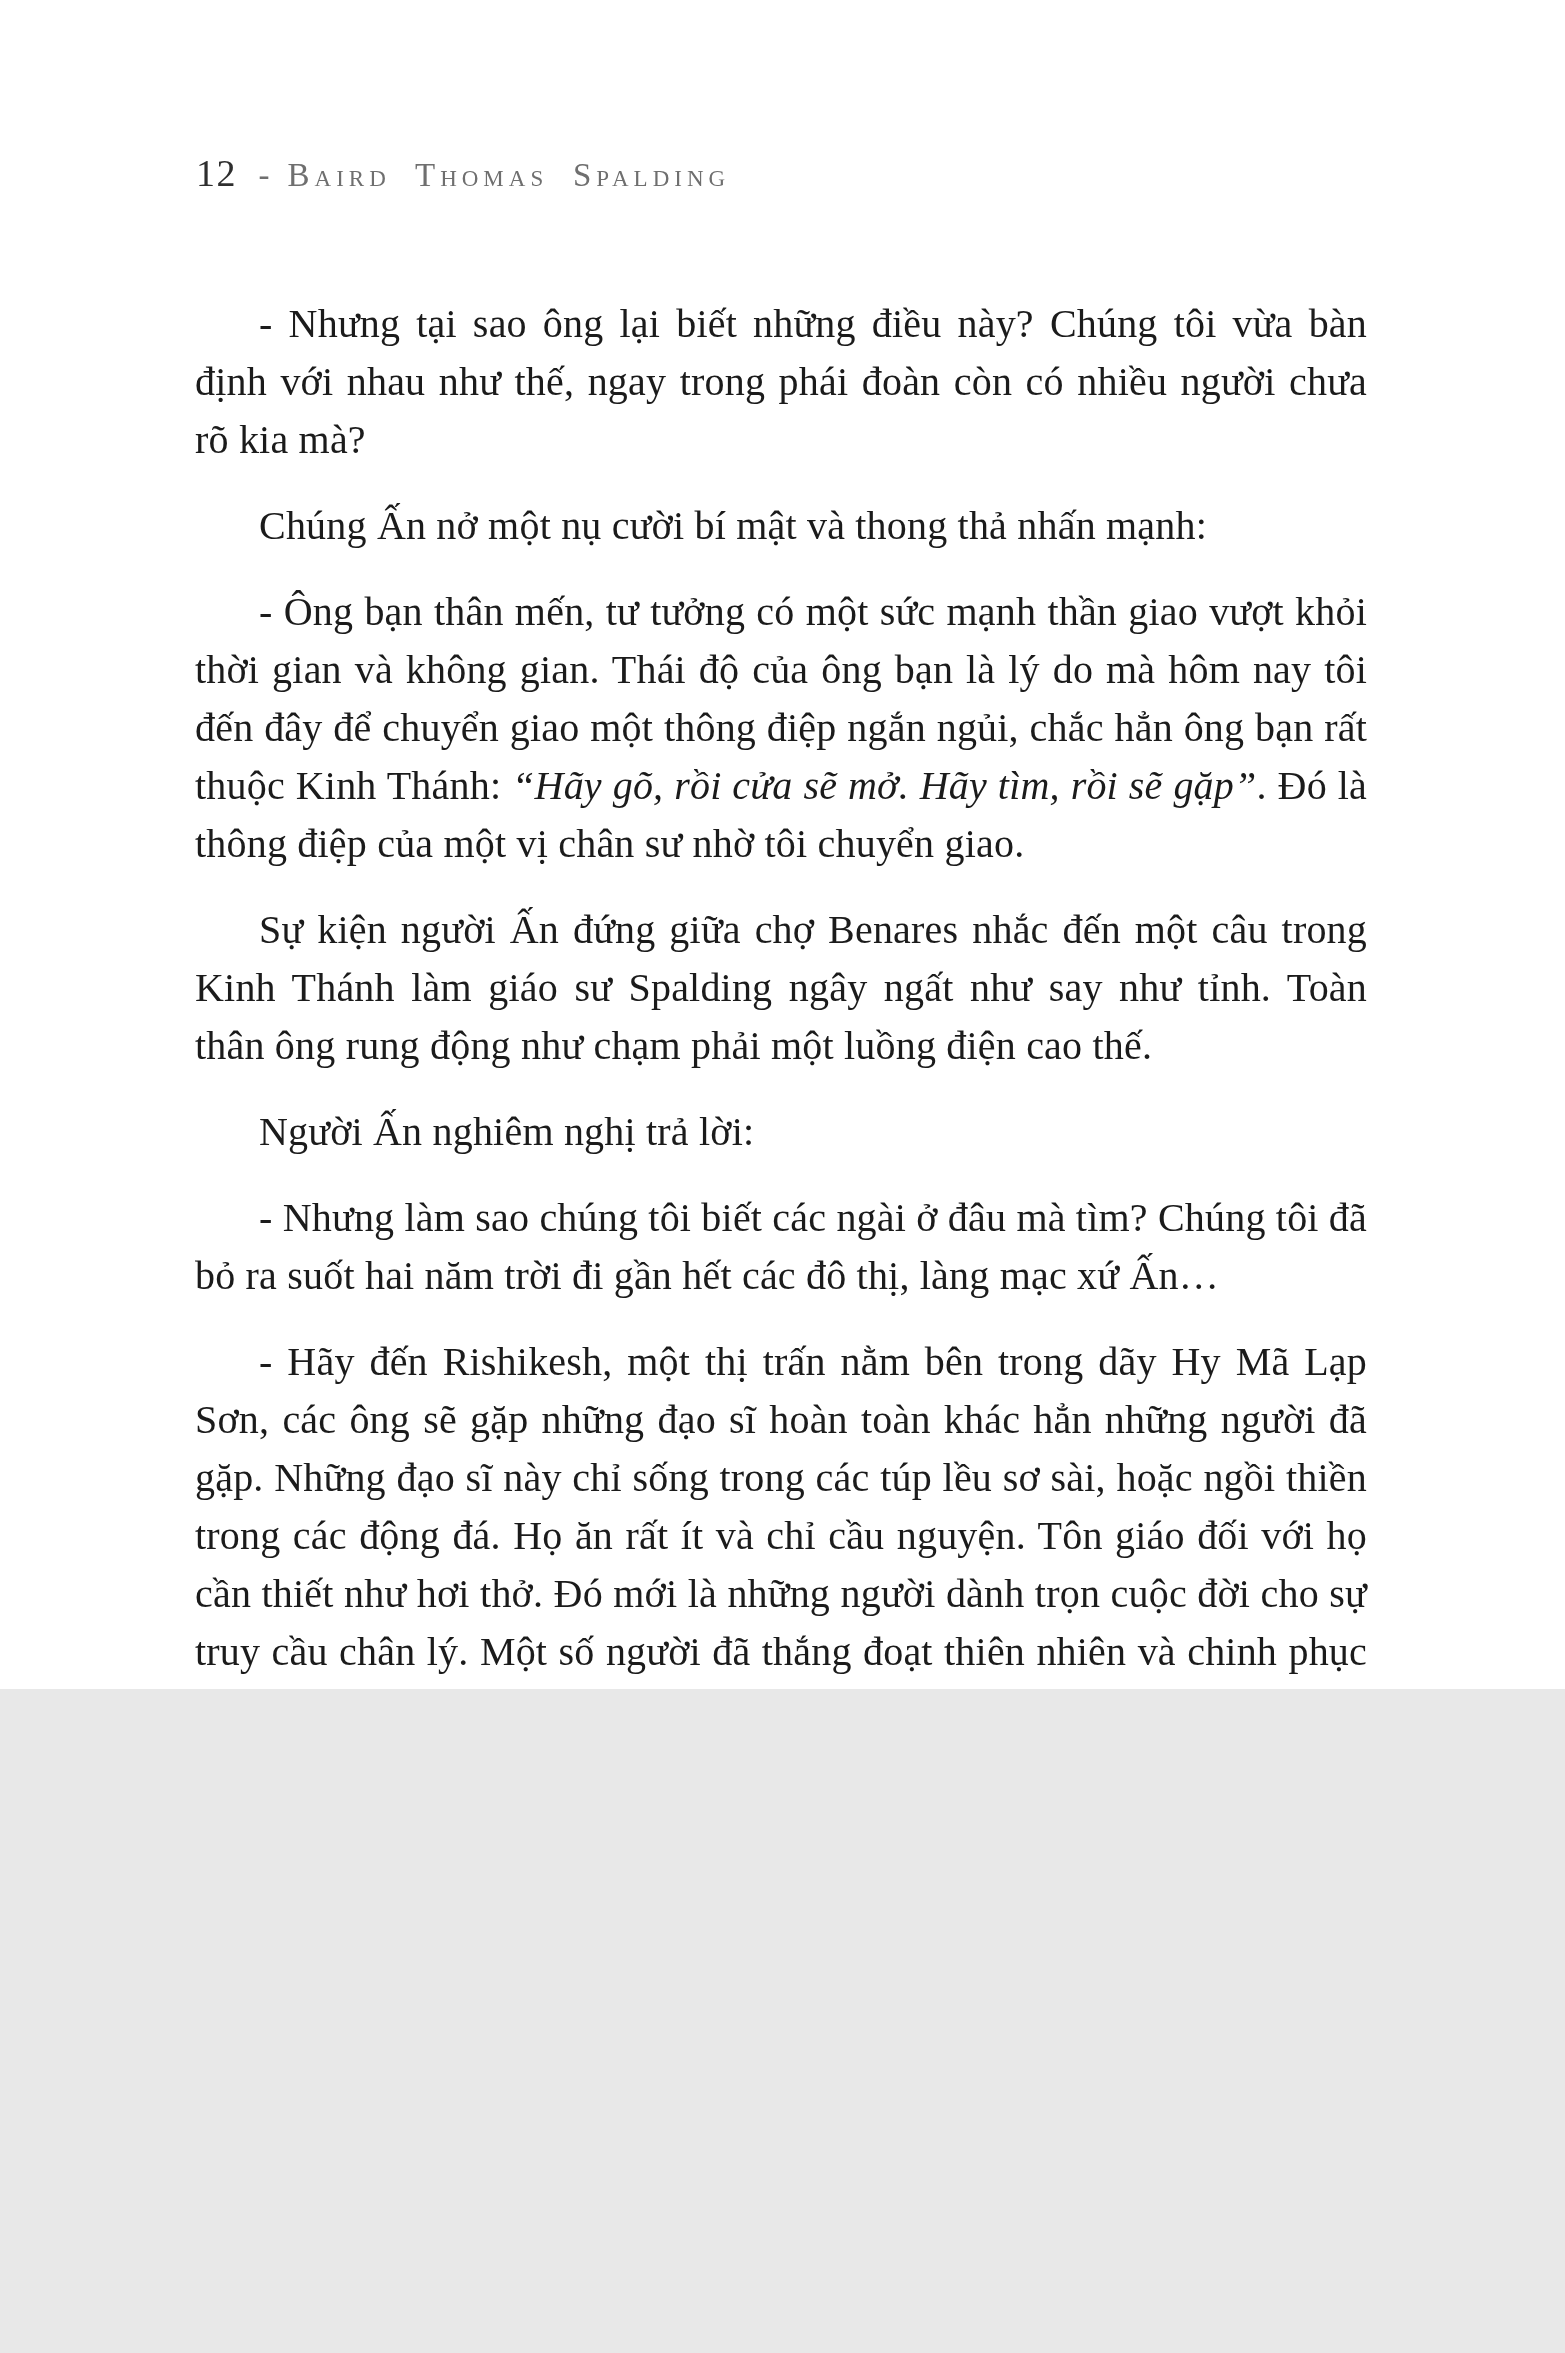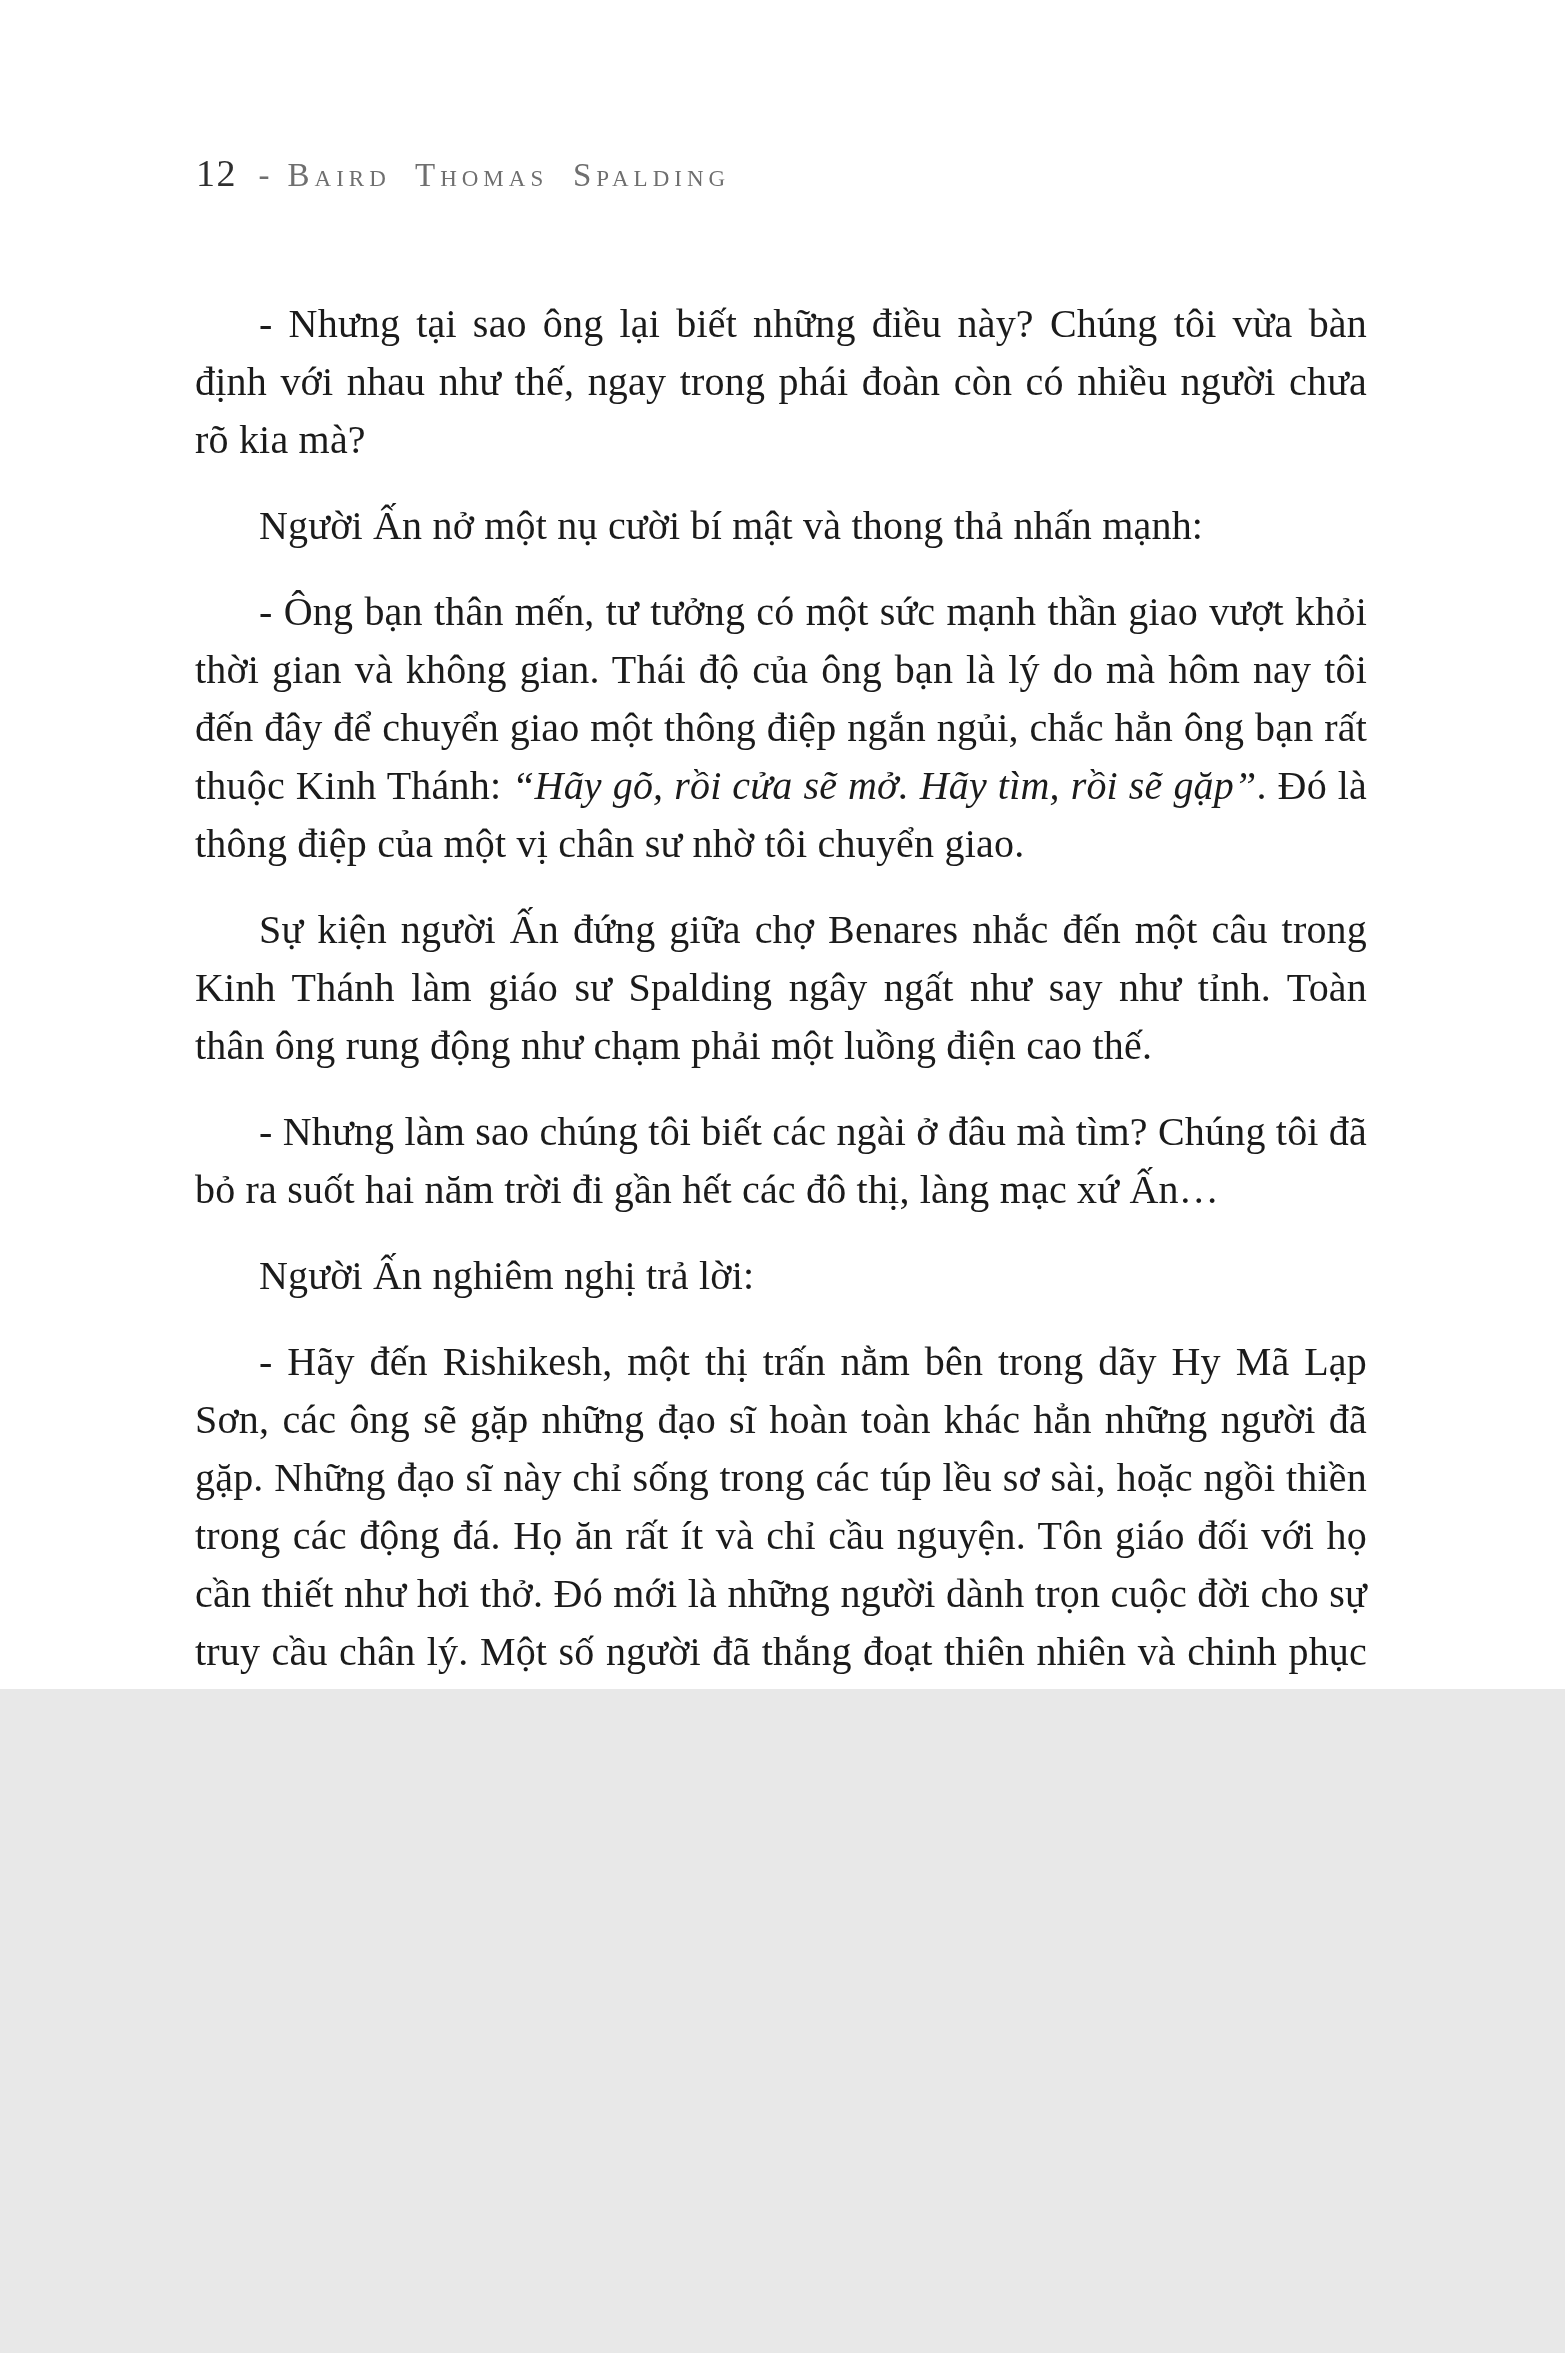--- a/index.html
+++ b/index.html
@@ -65,21 +65,21 @@
 </head>
 <body>
 
 <div class="page">
   <header class="running-header">
     <span class="pagenum">12</span><span class="sep">-</span><span class="booktitle">Baird Thomas Spalding</span>
   </header>
 
   <main class="body-text">
       <p class="para"><span>- Nhưng tại sao ông lại biết những điều này? Chúng tôi vừa bàn định với nhau như thế, ngay trong phái đoàn còn có nhiều người chưa rõ kia mà?</span></p>
-      <p class="para"><span>Người Ấn nở một nụ cười bí mật và thong thả nhấn mạnh:</span></p>
+      <p class="para"><span>Chúng Ấn nở một nụ cười bí mật và thong thả nhấn mạnh:</span></p>
       <p class="para"><span>- Ông bạn thân mến, tư tưởng có một sức mạnh thần giao vượt khỏi thời gian và không gian. Thái độ của ông bạn là lý do mà hôm nay tôi đến đây để chuyển giao một thông điệp ngắn ngủi, chắc hẳn ông bạn rất thuộc Kinh Thánh: </span><span class="italic">“Hãy gõ, rồi cửa sẽ mở. Hãy tìm, rồi sẽ gặp”</span><span>. Đó là thông điệp của một vị chân sư nhờ tôi chuyển giao.</span></p>
       <p class="para"><span>Sự kiện người Ấn đứng giữa chợ Benares nhắc đến một câu trong Kinh Thánh làm giáo sư Spalding ngây ngất như say như tỉnh. Toàn thân ông rung động như chạm phải một luồng điện cao thế.</span></p>
+      <p class="para"><span>Người Ấn nghiêm nghị trả lời:</span></p>
       <p class="para"><span>- Nhưng làm sao chúng tôi biết các ngài ở đâu mà tìm? Chúng tôi đã bỏ ra suốt hai năm trời đi gần hết các đô thị, làng mạc xứ Ấn…</span></p>
-      <p class="para"><span>Người Ấn nghiêm nghị trả lời:</span></p>
       <p class="para"><span>- Hãy đến Rishikesh, một thị trấn nằm bên trong dãy Hy Mã Lạp Sơn, các ông sẽ gặp những đạo sĩ hoàn toàn khác hẳn những người đã gặp. Những đạo sĩ này chỉ sống trong các túp lều sơ sài, hoặc ngồi thiền trong các động đá. Họ ăn rất ít và chỉ cầu nguyện. Tôn giáo đối với họ cần thiết như hơi thở. Đó mới là những người dành trọn cuộc đời cho sự truy cầu chân lý. Một số người đã thắng đoạt thiên nhiên và chinh phục được các sức mạnh vô hình ẩn tàng trong trời đất… Nếu các ông muốn nghiên cứu về các quyền năng, phép tắc thần thông thì các ông sẽ không thất vọng.</span></p>
     </main>
 </div>
 
 
 </body></html>

